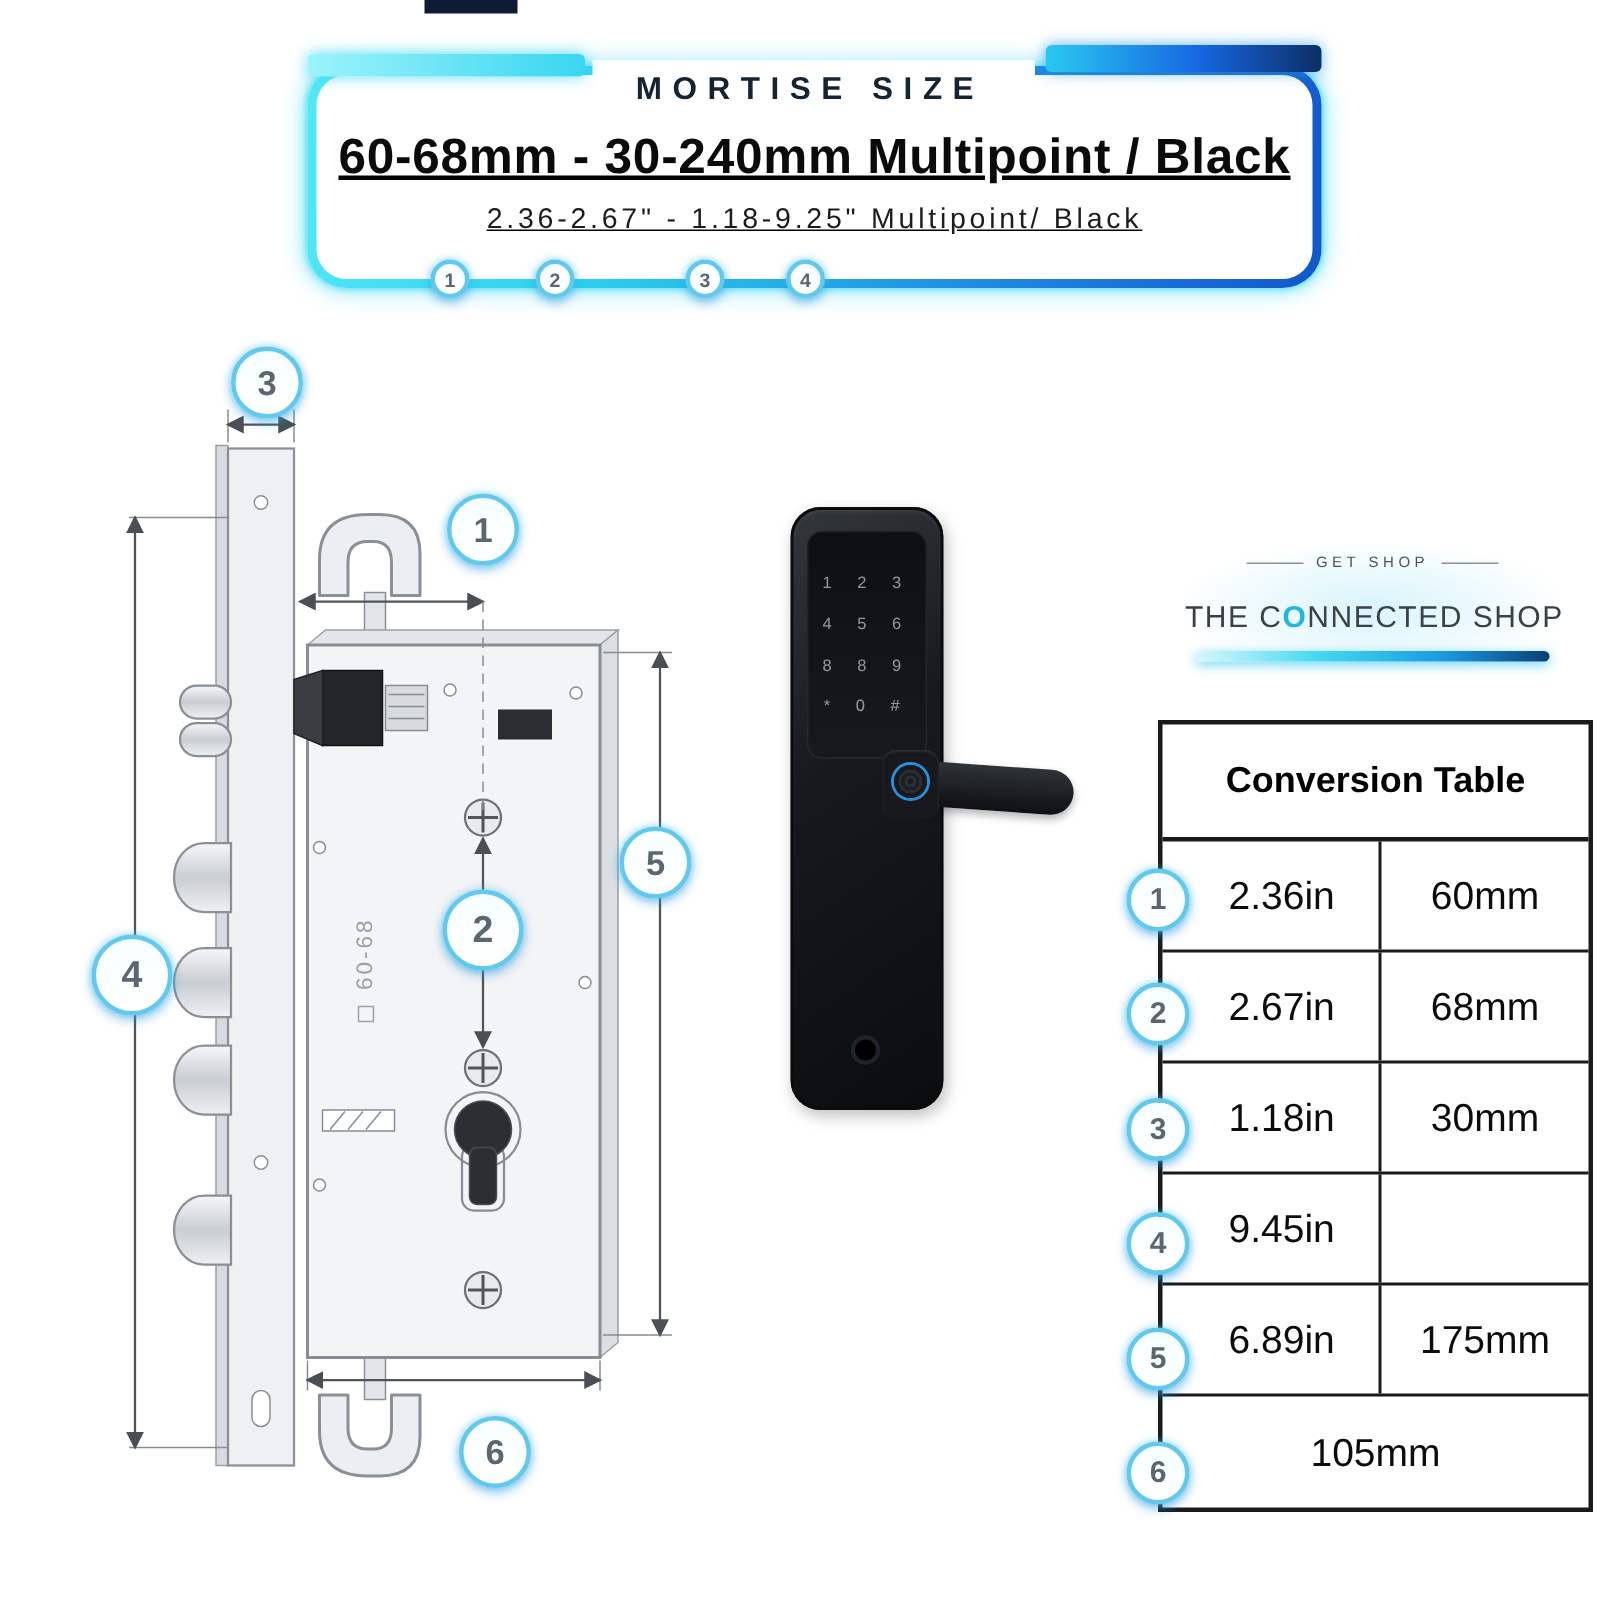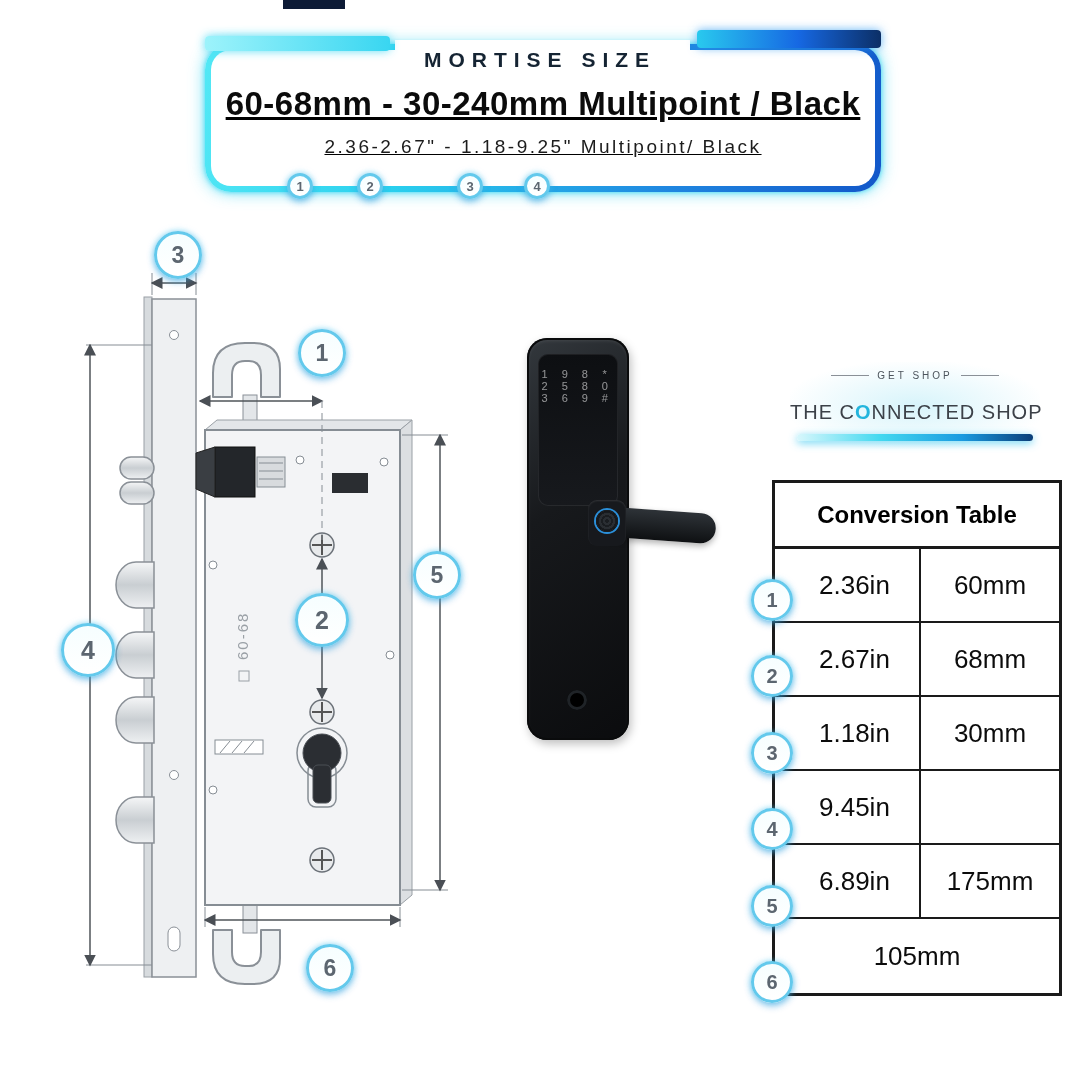--- a/index.html
+++ b/index.html
@@ -36,21 +36,21 @@
 
   
   .diagram-svg { position:absolute; left:50px; top:225px; width:430px; height:800px; z-index:2; }
 
   
   .lock-body { position:absolute; left:527px; top:338px; width:102px; height:402px; border-radius:20px;
     background:linear-gradient(145deg,#33383d 0%,#17191c 40%,#0b0c0e 100%);
     box-shadow:inset 0 0 0 2px #0a0b0c, inset 0 2px 4px rgba(255,255,255,.15), 2px 4px 10px rgba(0,0,0,.25); z-index:2; }
   .lock-screen { position:absolute; left:11px; top:16px; width:80px; height:152px; border-radius:10px;
     background:linear-gradient(180deg,#0d0f12,#17191d); box-shadow:inset 0 0 0 1px rgba(255,255,255,.07);
-    display:flex; flex-direction:row; justify-content:space-evenly; padding:14px 0; }
+    display:flex; flex-direction:column; justify-content:space-evenly; padding:14px 0; }
   .keypad-row { text-align:center; color:rgba(255,255,255,.55); font-size:11px; letter-spacing:7px; }
   .lock-handle-mount { position:absolute; left:61px; top:162px; width:38px; height:46px; border-radius:9px; background:#17191d;
     box-shadow:inset 0 1px 2px rgba(255,255,255,.12); }
   .lock-handle { position:absolute; left:71px; top:168px; width:118px; height:30px; border-radius:15px;
     background:linear-gradient(180deg,#2e3338,#0e1012); transform:rotate(4deg); transform-origin:left center;
     box-shadow:0 3px 6px rgba(0,0,0,.3); }
   .fingerprint { position:absolute; left:69px; top:172px; width:22px; height:22px; border-radius:50%;
     background:repeating-radial-gradient(circle at center,#1a1d21 0 2px,#2a2e33 2px 4px);
     box-shadow:0 0 0 2px #2b8fd9, inset 0 0 3px #000; }
   .lock-keyhole { position:absolute; left:40px; top:352px; width:20px; height:20px; border-radius:50%;
@@ -63,21 +63,21 @@
   .tag-line { width:38px; height:1px; background:#8a9097; }
   .brand-tagline { font-size:10px; letter-spacing:3px; color:#4c545c; }
   .brand-name { margin-top:20px; font-size:20px; letter-spacing:1px; color:#3c4148; font-weight:500; white-space:nowrap; }
   .brand-name .power-o { color:#23b5dd; font-weight:700; }
   .brand-underline { margin:10px auto 0; width:236px; height:7px; border-radius:4px;
     background:linear-gradient(90deg,#d8f7fc,#43d9f0 35%,#1a9ae0 70%,#0b3e78);
     box-shadow:0 2px 8px rgba(60,200,240,.8); }
 
   
   .conv-table { position:absolute; left:772px; top:480px; width:290px; border:3px solid #1a1a1a; background:#fff; z-index:2; }
-  .conv-header { height:66px; display:flex; align-items:center; justify-content:center;
+  .conv-header { height:78px; display:flex; align-items:center; justify-content:center;
     font-size:24px; font-weight:bold; color:#000; border-bottom:3px solid #1a1a1a; }
   .conv-row { display:flex; height:74px; border-bottom:2.5px solid #1a1a1a; }
   .conv-row:last-child { border-bottom:none; }
   .cell-in { width:146px; border-right:2.5px solid #1a1a1a; display:flex; align-items:center;
     padding-left:44px; font-size:26px; color:#0c0c0c; }
   .cell-mm { flex:1; display:flex; align-items:center; justify-content:center; font-size:26px; color:#0c0c0c; }
 </style>
 </head>
 <body>
 
@@ -217,21 +217,21 @@
   <div class="badge b-lg" style="left:154px; top:231px;">3</div>
   <div class="badge b-lg" style="left:298px; top:329px;">1</div>
   <div class="badge b-lg" style="left:413px; top:551px;">5</div>
   <div class="badge b-xl" style="left:61px; top:623px;">4</div>
   <div class="badge b-xl" style="left:295px; top:593px;">2</div>
   <div class="badge b-lg" style="left:306px; top:944px;">6</div>
 
   <div class="lock-body">
     <div class="lock-screen">
       <div class="keypad-row">1 2 3</div>
-      <div class="keypad-row">9 5 6</div>
+      <div class="keypad-row">4 5 6</div>
       <div class="keypad-row">8 8 9</div>
       <div class="keypad-row">* 0 #</div>
     </div>
     <div class="lock-handle"></div>
     <div class="lock-handle-mount"></div>
     <div class="fingerprint"></div>
     <div class="lock-keyhole"></div>
   </div>
 
   <div class="brand">

